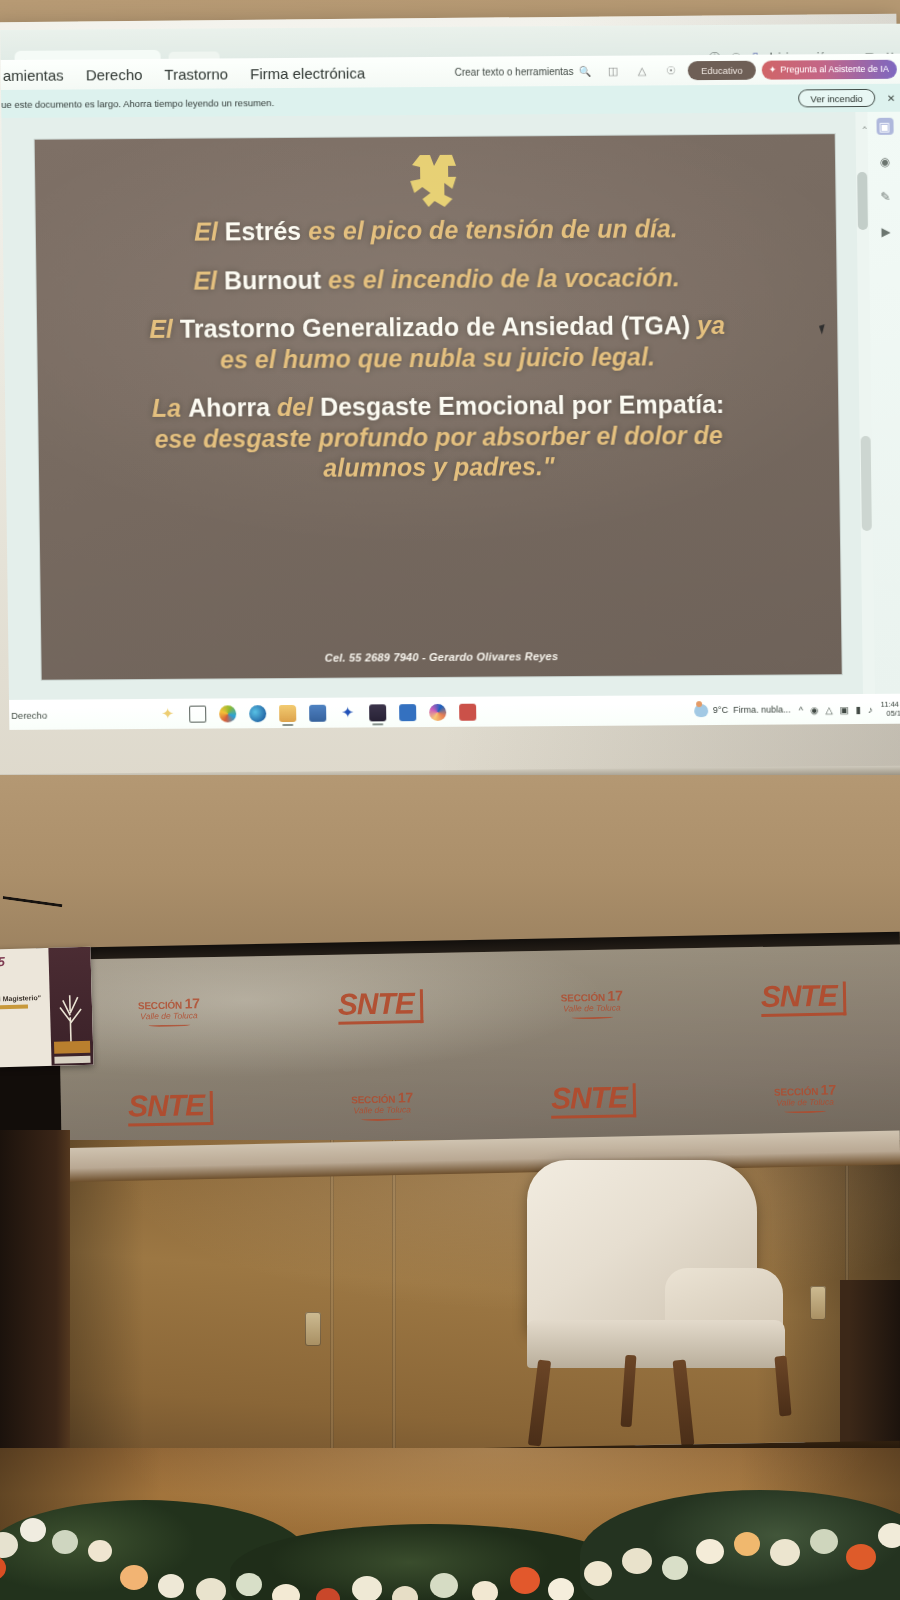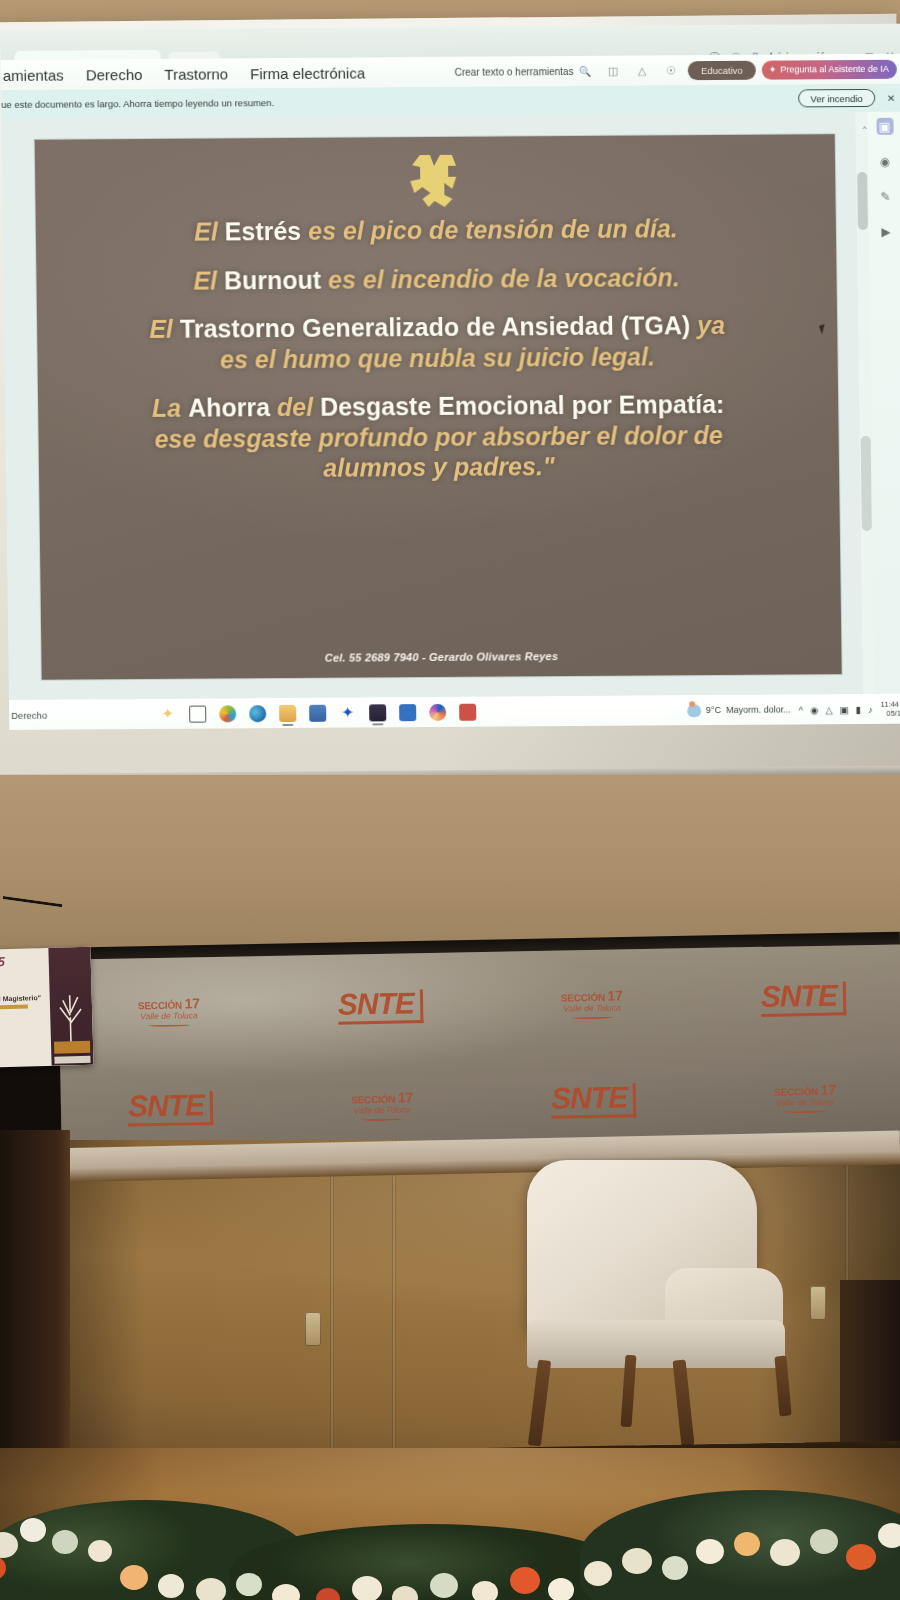--- a/index.html
+++ b/index.html
@@ -565,21 +565,21 @@
             <span class="app-underline"></span>
           </div>
         <div class="app mail"></div>
         <div class="app firefox"></div>
         <div class="app acrobat"></div>
       </div>
       <div class="tray">
         <div class="weather">
           <span class="weather-ic"></span>
           <span class="weather-txt">9°C</span>
-          <span class="weather-txt">Mayorm. dolor...</span>
+          <span class="weather-txt">Firma. nubla...</span>
         </div>
         <div class="tray-icons">
           <span class="ic">^</span>
           <span class="ic">◉</span>
           <span class="ic">△</span>
           <span class="ic">▣</span>
           <span class="ic">▮</span>
           <span class="ic">♪</span>
         </div>
         <div class="clock">

